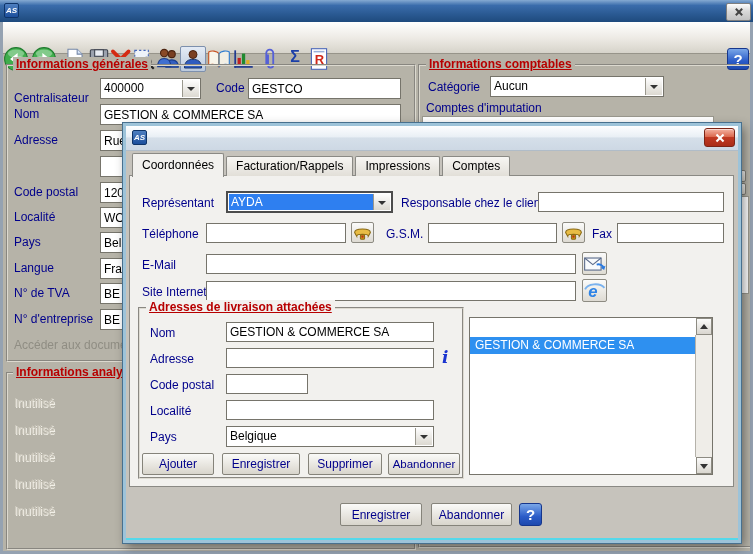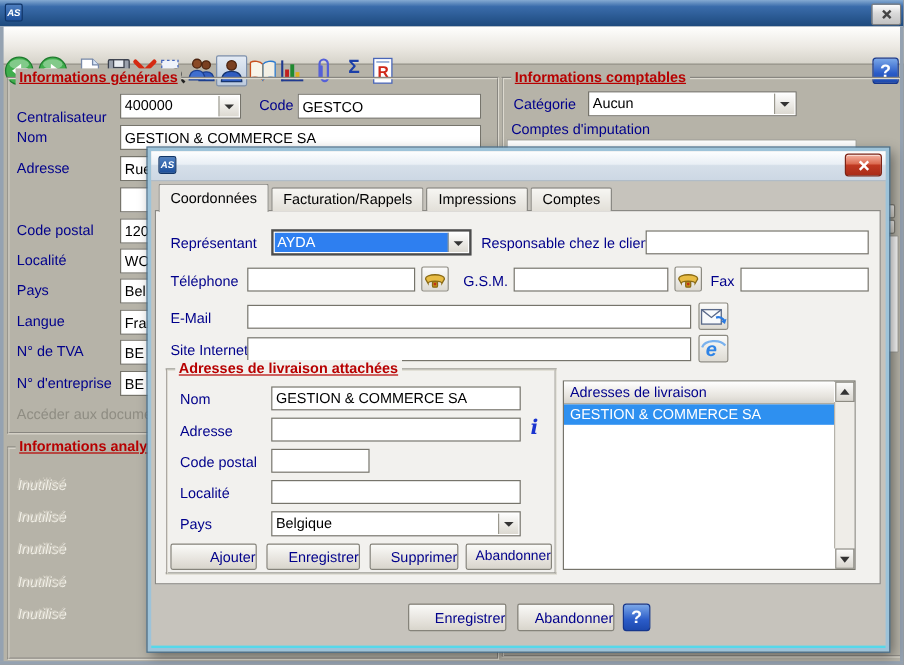--- a/index.html
+++ b/index.html
@@ -33,23 +33,23 @@
   .lbl{color:#00008b;font-size:12px;white-space:nowrap;}
   .tb{background:#fff;border:1px solid #76746b;box-sizing:border-box;font:12px "Liberation Sans","DejaVu Sans",sans-serif;
       padding:1px 3px;color:#000;outline:none;}
   .combo{background:#fff;border:1px solid #76746b;box-sizing:border-box;}
   .combo .val{position:absolute;left:3px;top:2px;font-size:12px;white-space:nowrap;}
   .cbtn{position:absolute;right:1px;top:1px;bottom:1px;width:16px;
     background:linear-gradient(#fdfdfd,#dcd9d1);border-left:1px solid #9a988e;}
   .cbtn::after{content:"";position:absolute;left:4px;top:7px;border-left:4px solid transparent;border-right:4px solid transparent;
     border-top:4px solid #333;}
   .btn{background:linear-gradient(#fafaf8,#e3e0d9 70%,#d8d5cc);border:1px solid #85837a;border-radius:2px;color:#00008b;
-       font-size:12px;text-align:right;box-sizing:border-box;}
+       font-size:12px;text-align:center;box-sizing:border-box;}
   .graylink{color:#8f8d83;font-size:12px;}
-  .dis{color:#cdc9bd;text-shadow:1px 1px 0 #f2f0e8;font-size:12px;font-style:italic;}
+  .dis{color:#cdc9bd;text-shadow:1px 1px 0 #f2f0e8;font-size:12px;}
   
   .dialog{left:123px;top:123px;width:618px;height:420px;border:3px solid #9dc3d9;outline:1px solid #48708e;
     box-sizing:border-box;background:#c6c3bc;box-shadow:3px 4px 10px rgba(0,0,0,.45);z-index:10;}
   .dlg-titlebar{left:0;top:0;width:612px;height:24px;
     background:linear-gradient(#fdfeff,#e9eff5 45%,#d5dfe9 50%,#cdd8e4);border-bottom:1px solid #b0bcc8;}
   .dlg-title{font-size:12.5px;color:#1a1a1a;line-height:23px;}
   .dlgclose{width:29px;height:17px;background:linear-gradient(#f4b3a2,#dc6a50 45%,#c03922 50%,#aa2c18);
     border:1px solid #7c2416;border-radius:3px;box-shadow:inset 0 1px 0 rgba(255,255,255,.55);}
   .tabs{left:6px;top:26px;height:24px;display:flex;align-items:flex-end;z-index:4;}
   .tab{height:19px;line-height:18px;padding:0 9px;margin-right:2px;font-size:12px;
@@ -318,21 +318,20 @@
         <span class="val">Belgique</span>
         <span class="cbtn"></span>
       </div>
 
       <div class="abs btn" style="left:12px;top:277px;width:72px;height:22px;line-height:21px;">Ajouter</div>
       <div class="abs btn" style="left:92px;top:277px;width:78px;height:22px;line-height:21px;">Enregistrer</div>
       <div class="abs btn" style="left:178px;top:277px;width:74px;height:22px;line-height:21px;">Supprimer</div>
       <div class="abs btn" style="left:258px;top:277px;width:72px;height:22px;line-height:21px;font-size:11.5px;">Abandonner</div>
 
       <div class="abs listbox" style="left:339px;top:141px;width:244px;height:158px;">
-        <div class="listhdr" style="width:225px;">Adresses de livraison</div>
         <div class="selrow" style="left:0;top:19px;width:225px;height:17px;">GESTION &amp; COMMERCE SA</div>
         <div class="sbtrack" style="right:0;top:17px;bottom:17px;"></div>
         <div class="sbbtn tri-up" style="right:0;top:0;"></div>
         <div class="sbbtn tri-dn" style="right:0;bottom:0;"></div>
       </div>
     </div>
 
     <div class="abs btn" style="left:214px;top:377px;width:82px;height:23px;line-height:22px;">Enregistrer</div>
     <div class="abs btn" style="left:305px;top:377px;width:81px;height:23px;line-height:22px;">Abandonner</div>
     <div class="abs helpbtn" style="left:393px;top:377px;width:23px;height:23px;line-height:22px;">?</div>

